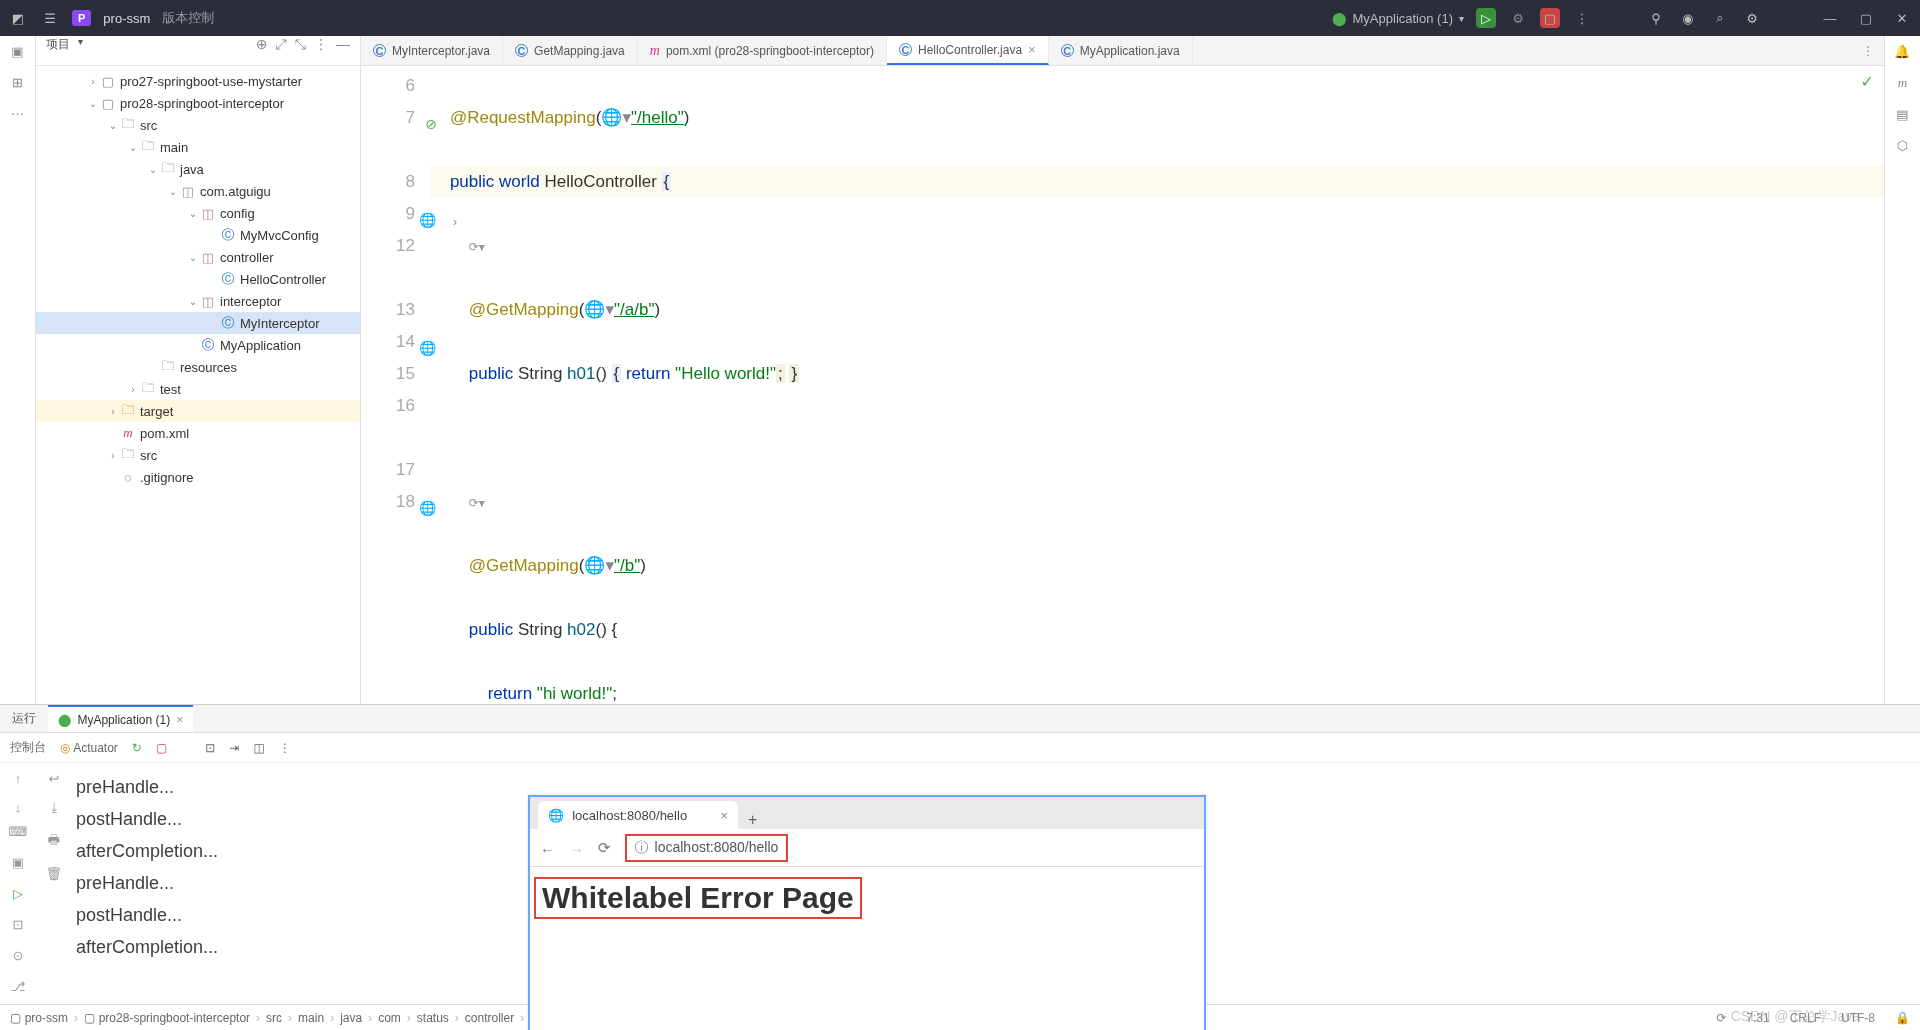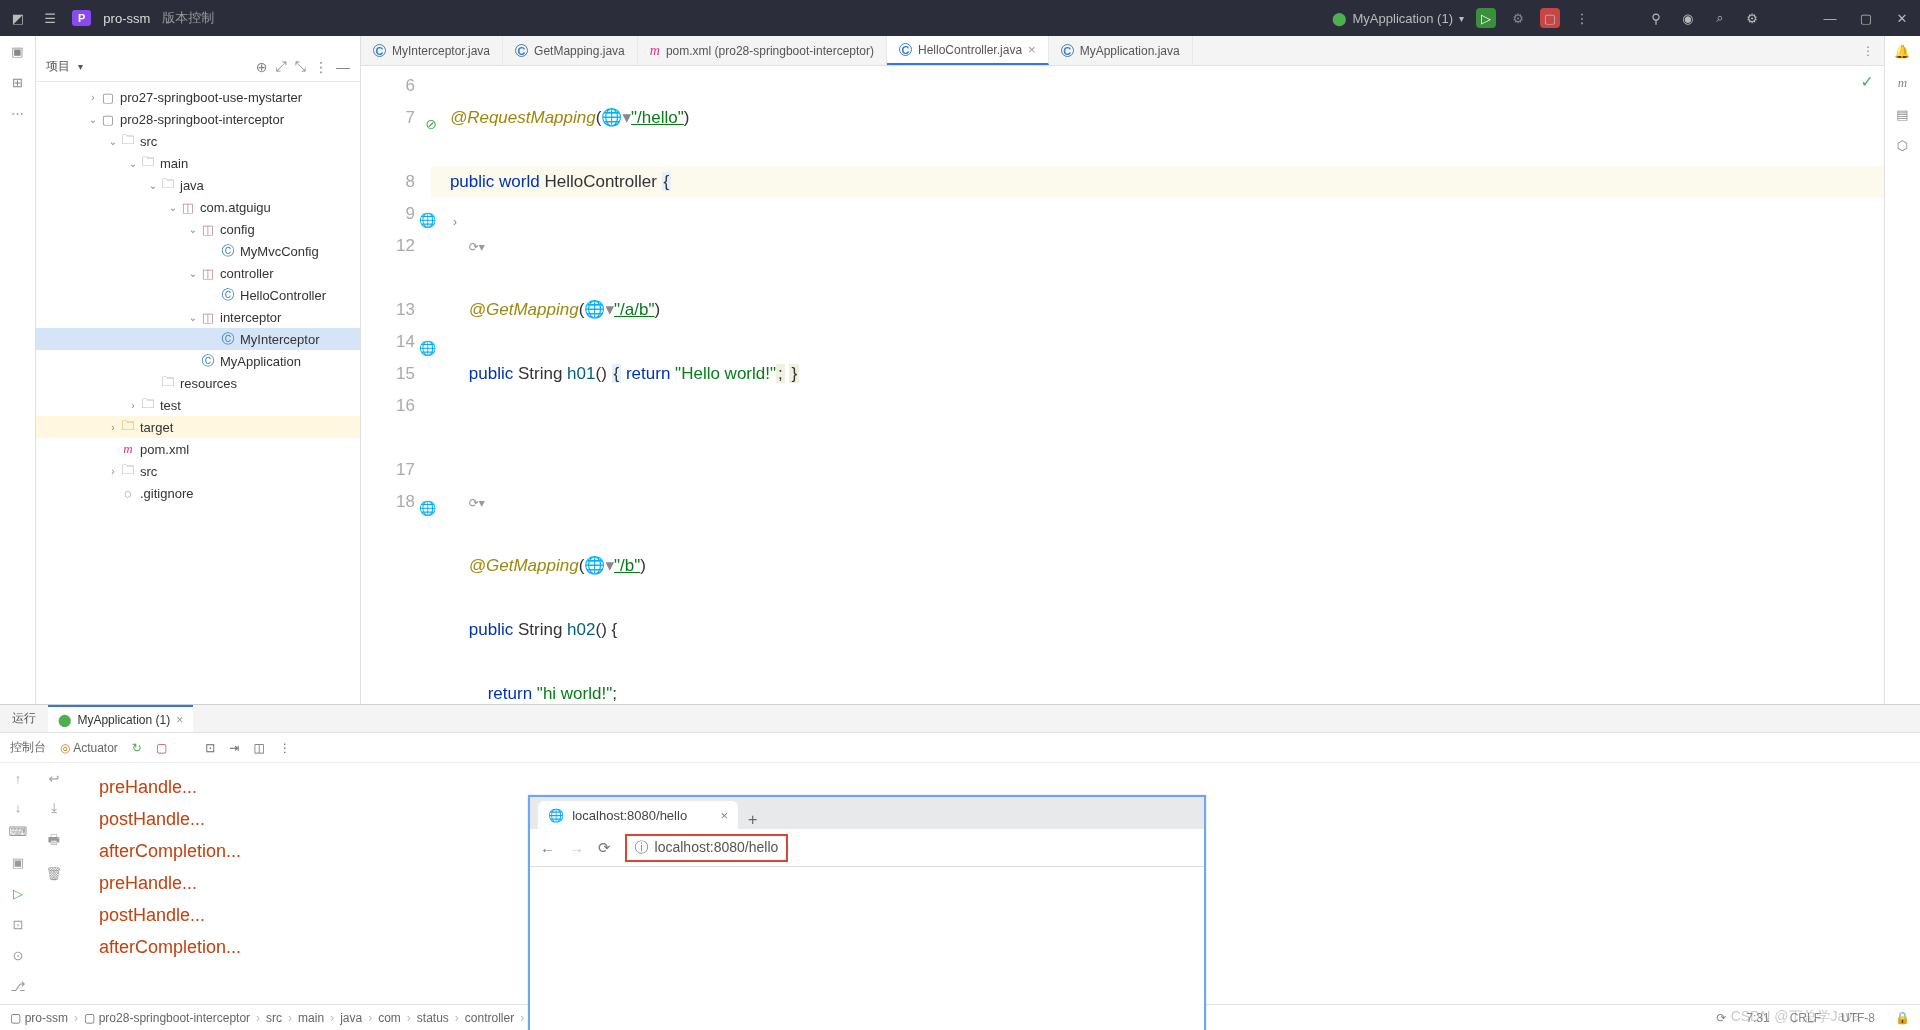--- a/index.html
+++ b/index.html
@@ -16,21 +16,21 @@
 .titlebar .stop-btn { background: #c94545; padding: 4px 8px; border-radius: 4px; }
 .titlebar .win-ctrl { margin-left: 4px; }
 
 
 .main { flex: 1; display: flex; min-height: 0; }
 .left-rail { width: 36px; background: #fff; border-right: 1px solid #e0e0e0; display: flex; flex-direction: column; align-items: center; padding-top: 8px; gap: 16px; color: #888; }
 .left-rail .ic { cursor: pointer; }
 
 
 .proj-panel { width: 325px; background: #fff; display: flex; flex-direction: column; border-right: 1px solid #e0e0e0; }
-.proj-header { height: 30px; display: flex; align-items: center; padding: 0 10px; gap: 8px; border-bottom: 1px solid #e8e8e8; font-size: 12px; color: #555; margin-top: 16px; }
+.proj-header { height: 30px; display: flex; padding: 0 10px; gap: 8px; border-bottom: 1px solid #e8e8e8; font-size: 12px; color: #555; }
 .proj-header .spacer { flex: 1; }
 .proj-header .ic { cursor: pointer; color: #888; font-size: 14px; }
 .tree { flex: 1; overflow: auto; padding: 4px 0; font-size: 13px; }
 .tree-row { height: 22px; display: flex; align-items: center; padding-right: 8px; cursor: pointer; white-space: nowrap; }
 .tree-row.sel { background: #d6e4f7; }
 .tree-row.hl { background: #fff7e0; }
 .tree-row .tw { width: 14px; text-align: center; color: #888; font-size: 10px; }
 .tree-row .ficon { width: 16px; margin-right: 4px; text-align: center; }
 .fold { color: #888; }
 .pkg { color: #b88; }
@@ -49,21 +49,21 @@
 .tabs .menu { padding: 0 10px; display: flex; align-items: center; color: #888; cursor: pointer; }
 
 .editor { flex: 1; background: #fff; display: flex; font-family: "JetBrains Mono", Consolas, monospace; font-size: 17px; overflow: hidden; position: relative; }
 .gutter { width: 70px; text-align: right; padding-right: 16px; color: #aaa; user-select: none; line-height: 32px; padding-top: 4px; }
 .gutter .gl { height: 32px; position: relative; }
 .gutter .gl .gi { position: absolute; right: -22px; top: 6px; font-size: 14px; }
 .code { flex: 1; line-height: 32px; padding-top: 4px; white-space: pre; position: relative; }
 .code .cl { height: 32px; }
 .code .inlay { position: absolute; font-size: 12px; color: #999; display: flex; align-items: center; gap: 2px; }
 .kw { color: #0033b3; }
-.ann { color: #9e880d; font-style: italic; }
+.ann { color: #9e880d; }
 .str { color: #067d17; }
 .str u { text-decoration: underline; }
 .mth { color: #00627a; }
 .brk-hl { background: #e7effd; padding: 0 2px; }
 .ret-hl { background: #f0f0e0; padding: 0 2px; }
 .cursor-line { background: #fcfaed; display: inline-block; width: 100%; }
 
 .right-rail { width: 36px; background: #fff; border-left: 1px solid #e0e0e0; display: flex; flex-direction: column; align-items: center; padding-top: 8px; gap: 16px; color: #888; }
 .right-rail .ic { cursor: pointer; }
 .editor-status { position: absolute; top: 6px; right: 10px; color: #4caf50; font-size: 16px; }
@@ -72,21 +72,21 @@
 .run-panel { height: 300px; border-top: 1px solid #d0d0d0; background: #fff; display: flex; flex-direction: column; }
 .run-tabs { height: 28px; display: flex; align-items: center; background: #f4f4f4; border-bottom: 1px solid #e0e0e0; font-size: 12px; }
 .run-tabs .lbl { padding: 0 12px; color: #555; }
 .run-tabs .rtab { padding: 0 10px; height: 100%; display: flex; align-items: center; gap: 6px; background: #fff; border-top: 2px solid #3574f0; }
 .run-tabs .close { color: #999; cursor: pointer; }
 .run-tools { height: 30px; display: flex; align-items: center; padding: 0 10px; gap: 14px; border-bottom: 1px solid #eee; font-size: 12px; color: #666; }
 .run-tools .tb { cursor: pointer; }
 .run-body { flex: 1; display: flex; position: relative; }
 .run-rail { width: 36px; display: flex; flex-direction: column; align-items: center; padding-top: 8px; gap: 14px; color: #999; }
 .run-rail2 { width: 36px; display: flex; flex-direction: column; align-items: center; padding-top: 8px; gap: 14px; color: #999; }
-.console { flex: 1; font-family: "JetBrains Mono", Consolas, monospace; font-size: 18px; line-height: 32px; padding: 8px 0 0 4px; color: #c2410c; margin-left: 23px; }
+.console { flex: 1; font-family: "JetBrains Mono", Consolas, monospace; font-size: 18px; line-height: 32px; padding: 8px 0 0 4px; color: #404040; }
 
 
 .browser { position: absolute; left: 528px; top: 32px; width: 678px; height: 264px; background: #fff; border: 2px solid #6aa6ff; box-shadow: 0 0 0 1px rgba(0,0,0,.05); display: flex; flex-direction: column; font-family: -apple-system, sans-serif; }
 .browser-tabbar { height: 32px; background: #e8e9eb; display: flex; align-items: flex-end; padding-left: 8px; }
 .browser-tab { background: #fff; height: 28px; border-radius: 6px 6px 0 0; padding: 0 10px; display: flex; align-items: center; gap: 8px; font-size: 13px; color: #444; min-width: 200px; }
 .browser-tab .globe { color: #888; }
 .browser-tab .close { margin-left: auto; color: #888; cursor: pointer; }
 .browser-newtab { padding: 0 10px; color: #666; cursor: pointer; font-size: 16px; }
 .browser-addr { height: 38px; display: flex; align-items: center; padding: 0 10px; gap: 14px; border-bottom: 1px solid #ddd; }
 .browser-addr .nav { color: #777; cursor: pointer; font-size: 15px; }
@@ -376,20 +376,21 @@
         </div>
         <span class="browser-newtab">+</span>
       </div>
       <div class="browser-addr">
         <span class="nav">←</span>
         <span class="nav" style="opacity:.4">→</span>
         <span class="nav">⟳</span>
         <span class="url"><span class="info">ⓘ</span><span>localhost:8080/hello</span></span>
       </div>
       <div class="browser-content">
+        <h1>Whitelabel Error Page</h1>
       </div>
     </div>
   </div>
 </div>
 
 <div class="breadcrumb">
   <span>▢ <span>pro-ssm</span></span>
     <span class="sep">›</span>
   <span>▢ <span>pro28-springboot-interceptor</span></span>
     <span class="sep">›</span>

